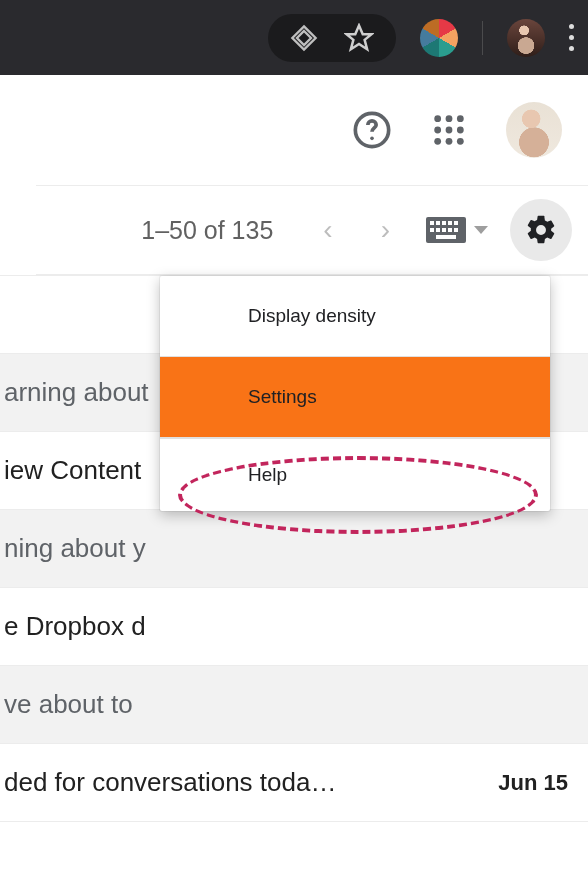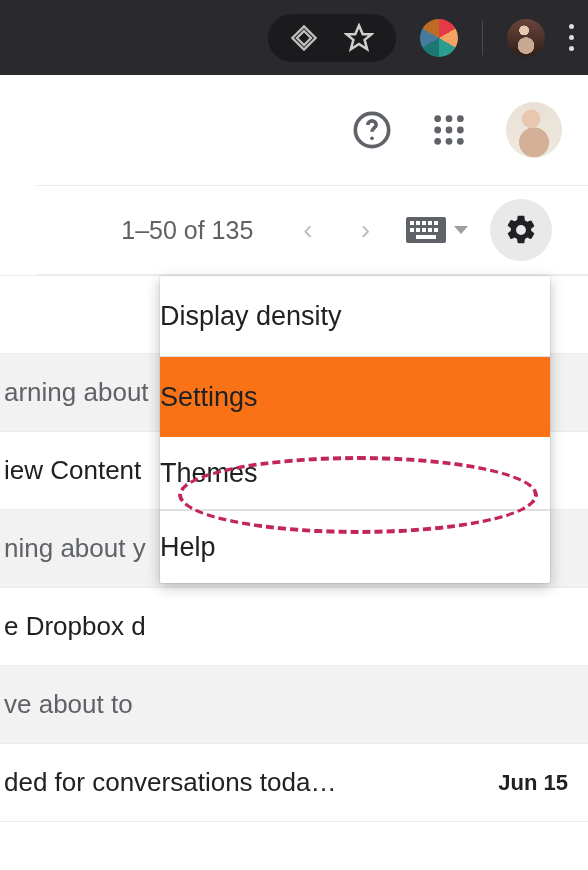--- a/index.html
+++ b/index.html
@@ -64,21 +64,21 @@
   }
 
   
   .toolbar {
     height: 90px;
     border-top: 1px solid #ececec;
     border-bottom: 1px solid #ececec;
     display:flex;
     align-items:center;
     justify-content:flex-end;
-    padding-right: 36px;
+    padding-right: 16px;
     gap: 12px;
     color:#616161;
     font-size: 25px;
     margin-left: 36px;
   }
   .pager-count { margin-right: 20px; }
   .chev { padding: 0 18px; color:#bdbdbd; font-size: 28px; cursor:pointer;}
   .kb-wrap { display:flex; align-items:center; gap:8px; margin: 0 10px 0 6px; }
   .kb-icon svg { display:block; }
   .tri-down {
@@ -117,21 +117,22 @@
     background:#fff;
     border-radius:2px;
     box-shadow: 0 4px 14px rgba(0,0,0,.25), 0 0 0 1px rgba(0,0,0,.05);
     overflow:hidden;
     z-index: 40;
   }
   .menu-item {
     height: 80px;
     display:flex;
     align-items:center;
-    font-size: 27px;
+    padding-left: 88px;
+    font-size: 19px;
     color:#202124;
     cursor:pointer;
   }
   .menu-item.short { height: 72px; }
   .menu-sep { height:1px; background:#e0e0e0; }
   .menu-item.highlight { background:#f97316; }
 
   
   .ellipse {
     position:absolute;
@@ -252,23 +253,20 @@
 </div>
 
 <div class="menu">
   <div class="menu-item">
     <span>Display density</span>
   </div>
   <div class="menu-sep"></div>
   <div class="menu-item highlight">
     <span>Settings</span>
   </div>
-  <div class="menu-item short">
-    <span>Themes</span>
-  </div>
   <div class="menu-sep"></div>
   <div class="menu-sep"></div>
   <div class="menu-item short">
     <span>Help</span>
   </div>
 </div>
 
 <div class="ellipse"></div>
 
 </body></html>

